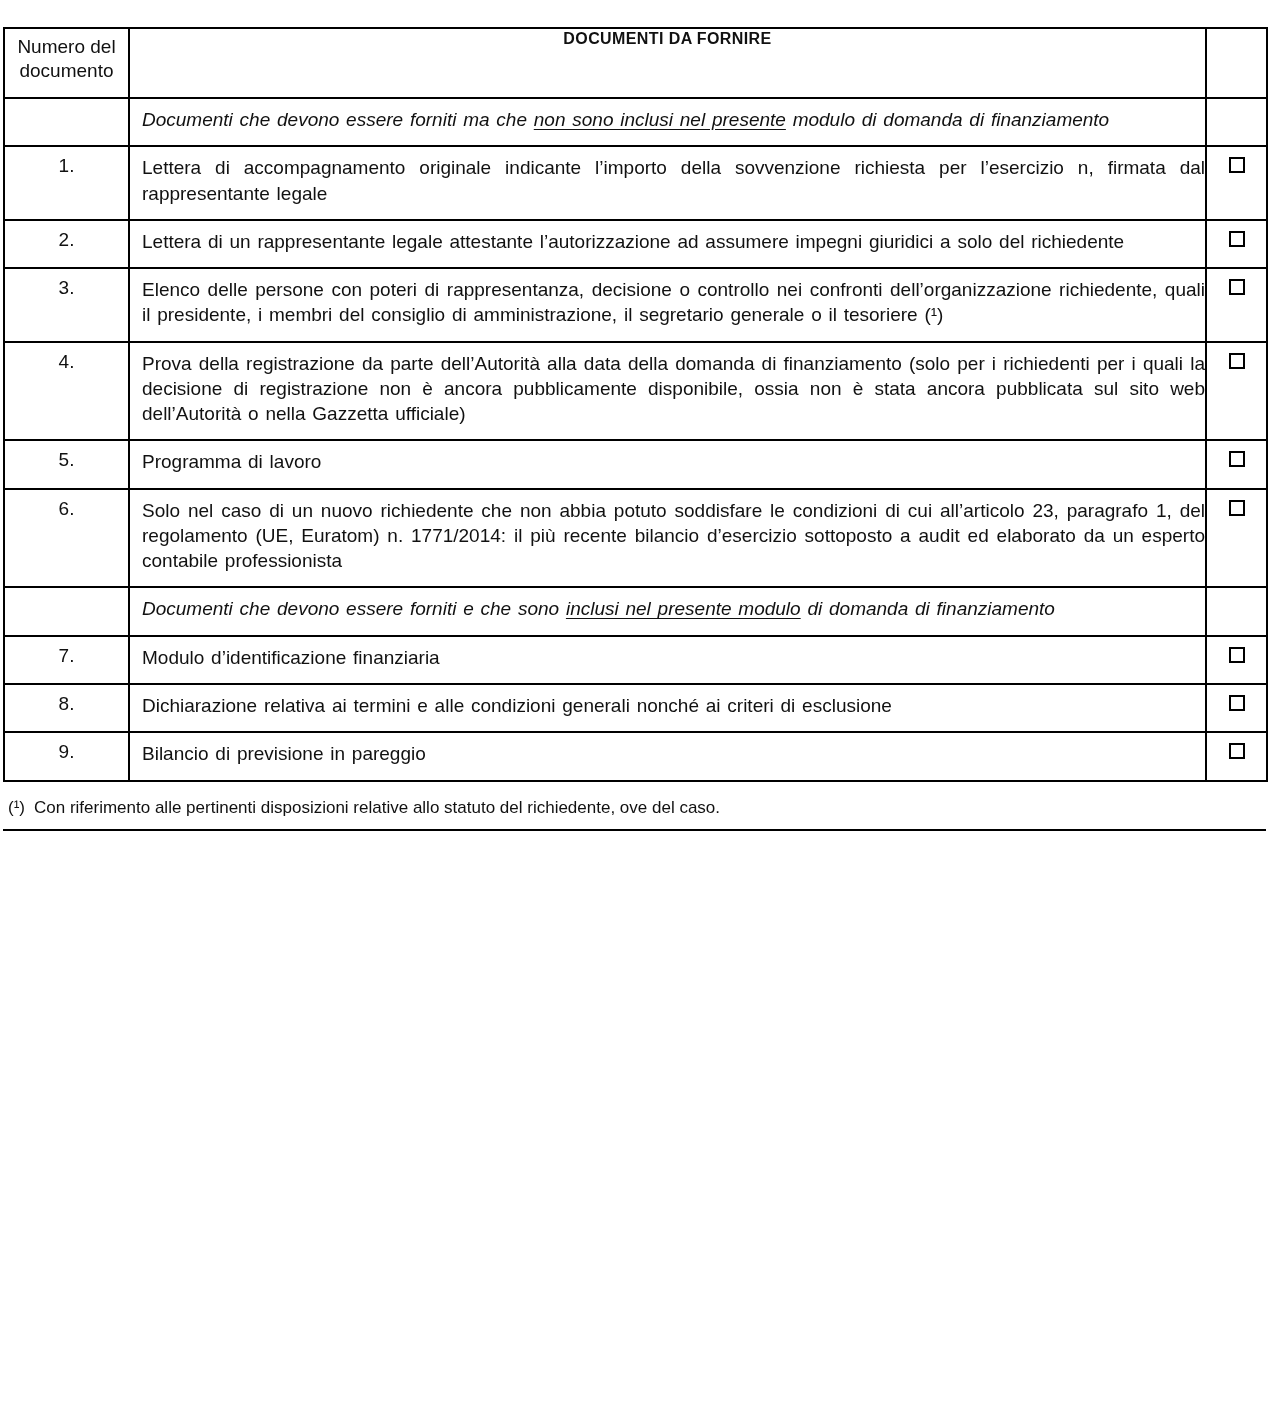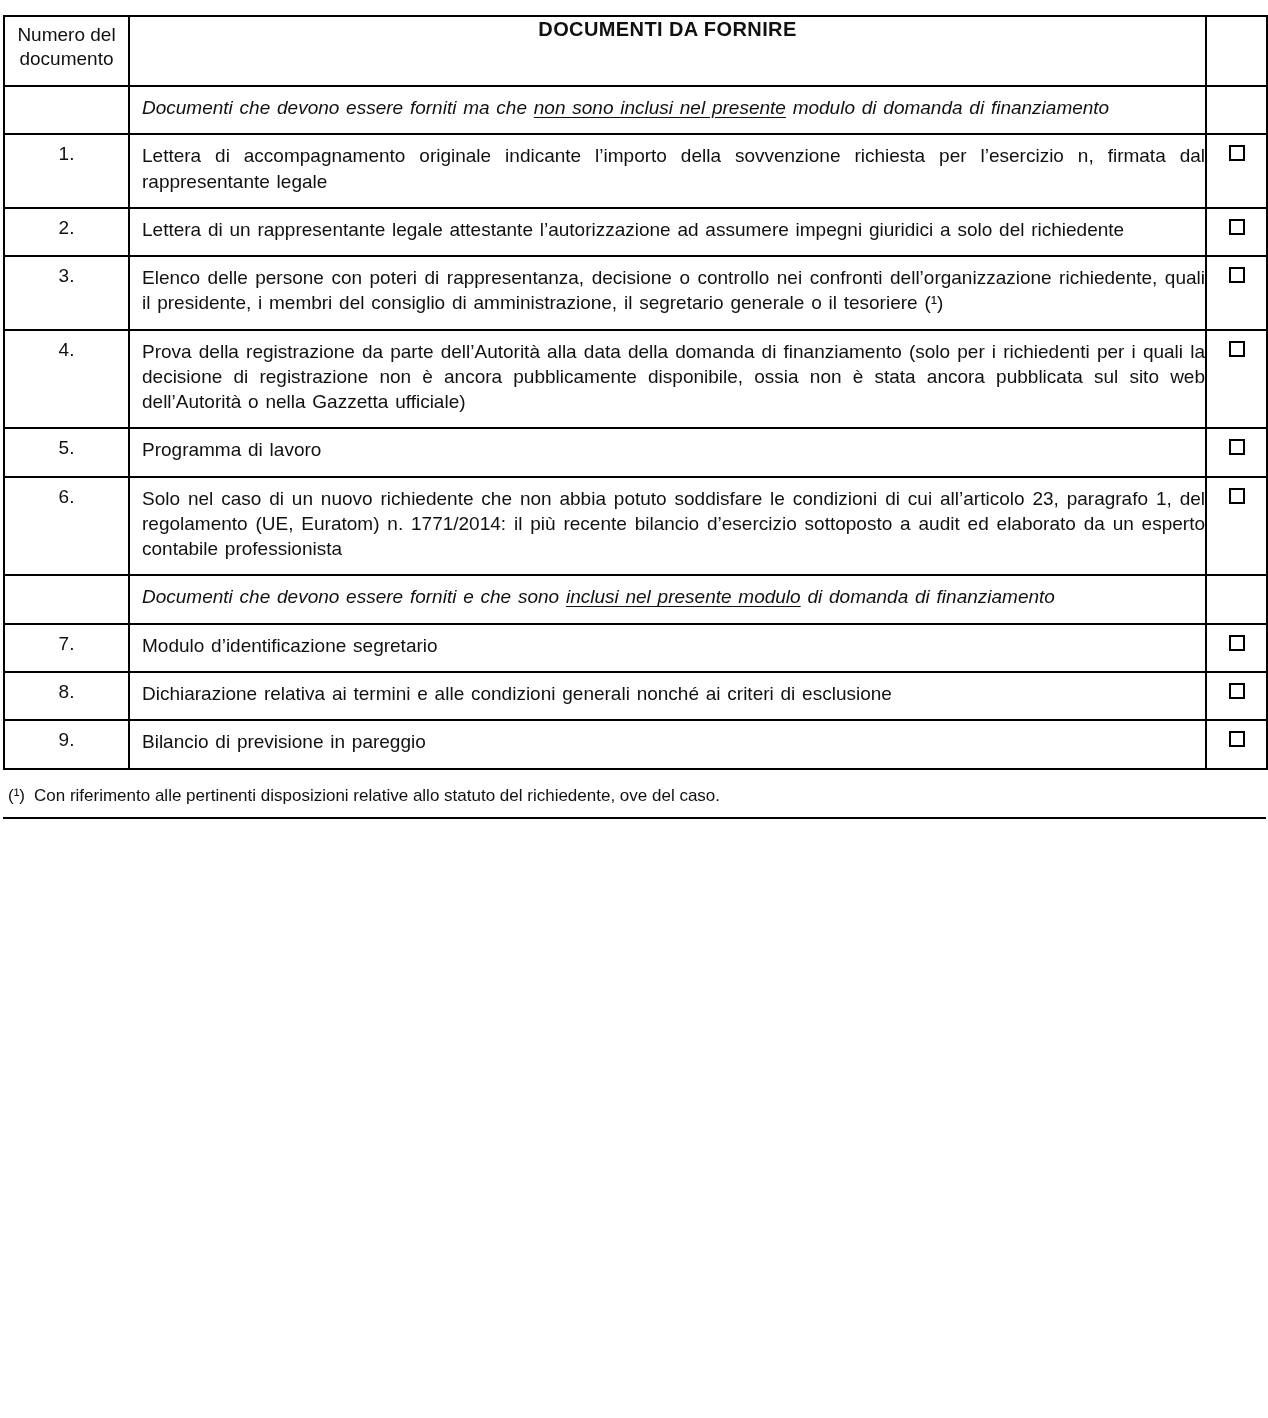--- a/index.html
+++ b/index.html
@@ -11,20 +11,21 @@
     background: #ffffff;
     color: #111111;
     font-family: "Liberation Sans", "DejaVu Sans", sans-serif;
     padding: 15px 2px 0 3px;
     overflow: hidden;
   }
   table.doc-table {
     border-collapse: collapse;
     table-layout: fixed;
     width: 1263px;
+    margin-top: 12px;
   }
   table.doc-table td {
     border: 2px solid #000000;
     vertical-align: top;
   }
   col.c-num   { width: 125px; }
   col.c-desc  { width: 1077px; }
   col.c-check { width: 61px; }
 
   td.head-num {
@@ -33,21 +34,21 @@
     font-size: 19px;
     line-height: 1.25;
     height: 70px;
     padding: 6px 10px;
     font-weight: 400;
   }
   td.head-title {
     text-align: center;
     vertical-align: middle;
     font-weight: 700;
-    font-size: 20px;
+    font-size: 16px;
     letter-spacing: 0.4px;
   }
   td.num-cell {
     text-align: center;
     font-size: 19px;
     padding: 8px 4px 12px 4px;
   }
   td.desc-cell {
     font-size: 19px;
     line-height: 1.33;
@@ -144,21 +145,21 @@
     </tr>
 
     <tr>
       <td class="num-cell"></td>
       <td class="desc-cell section-cell"><span>Documenti che devono essere forniti e che sono </span><span class="u">inclusi nel presente modulo</span><span> di domanda di finanziamento</span></td>
       <td class="check-cell"></td>
     </tr>
 
     <tr>
       <td class="num-cell">7.</td>
-      <td class="desc-cell">Modulo d’identificazione segretario</td>
+      <td class="desc-cell">Modulo d’identificazione finanziaria</td>
       <td class="check-cell"><span class="checkbox"></span></td>
     </tr>
     <tr>
       <td class="num-cell">8.</td>
       <td class="desc-cell">Dichiarazione relativa ai termini e alle condizioni generali nonché ai criteri di esclusione</td>
       <td class="check-cell"><span class="checkbox"></span></td>
     </tr>
     <tr>
       <td class="num-cell">9.</td>
       <td class="desc-cell">Bilancio di previsione in pareggio</td>

